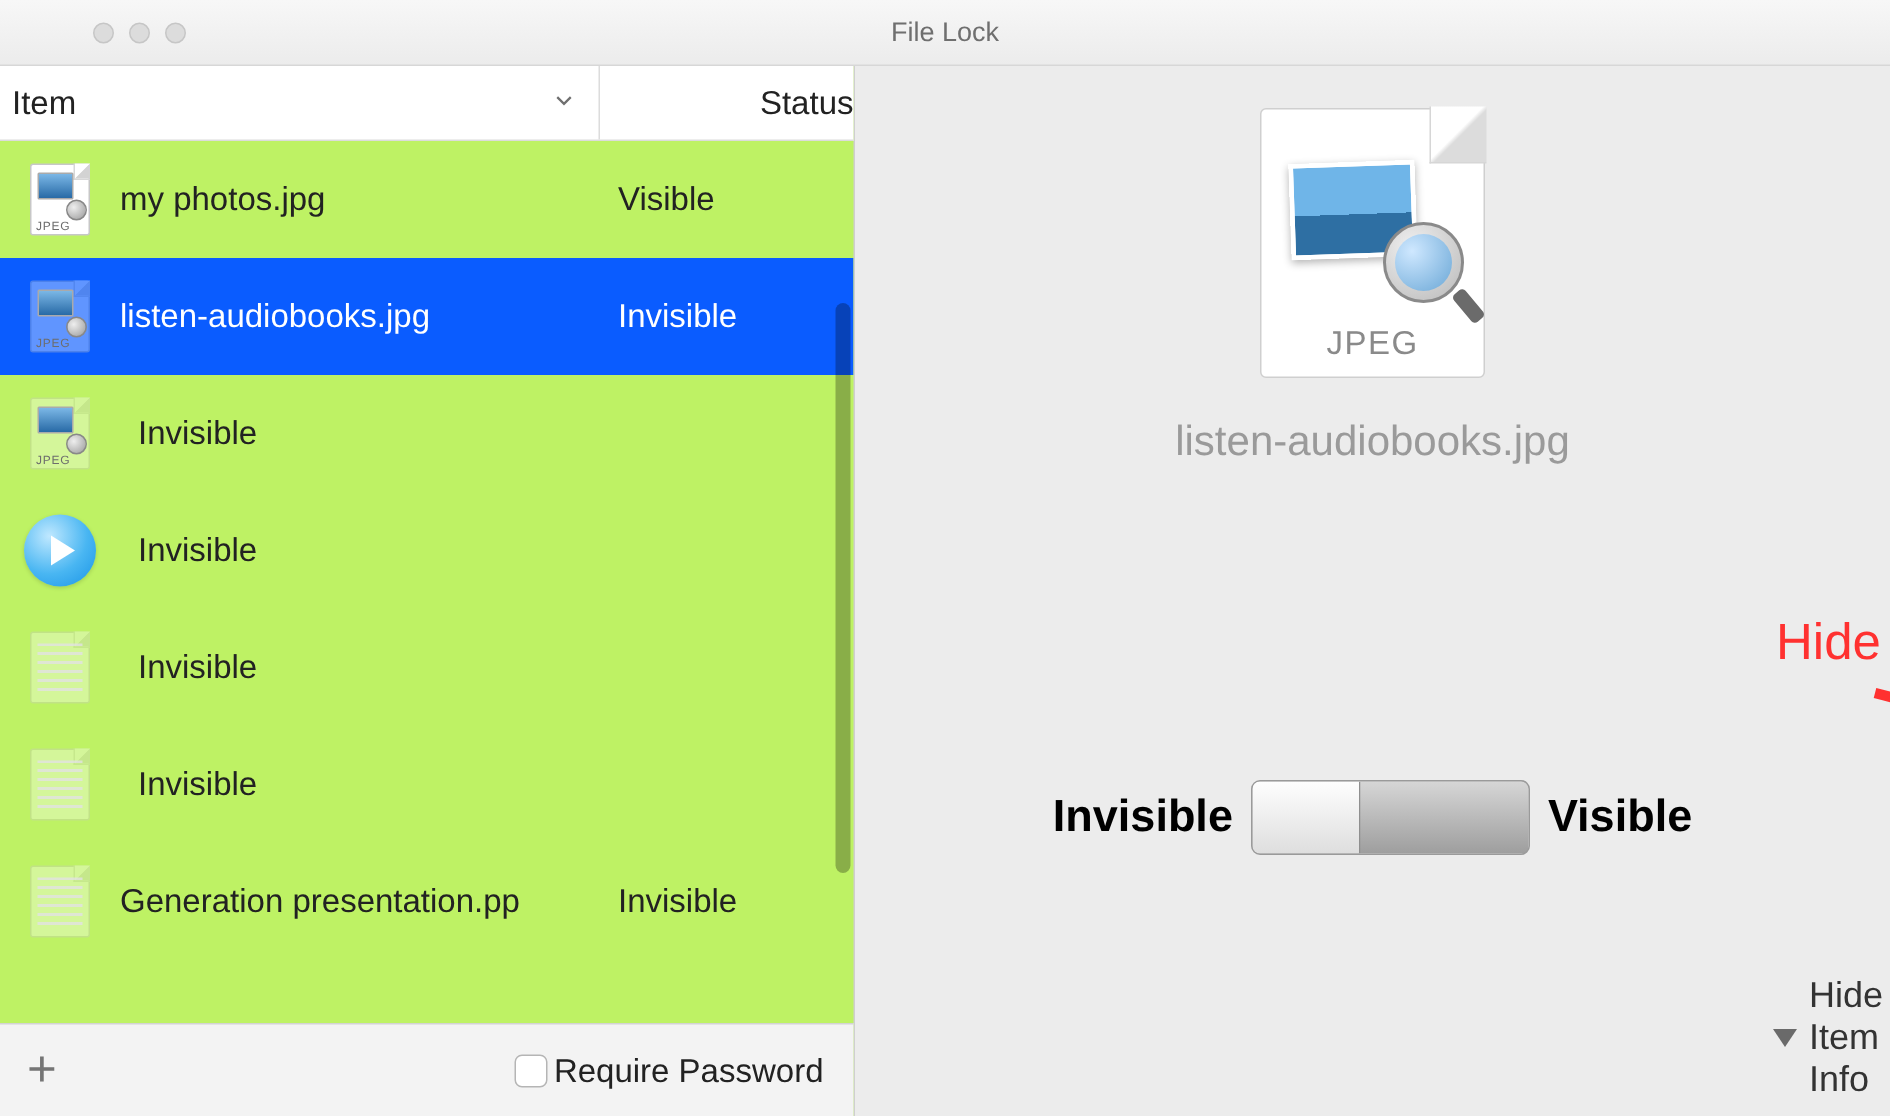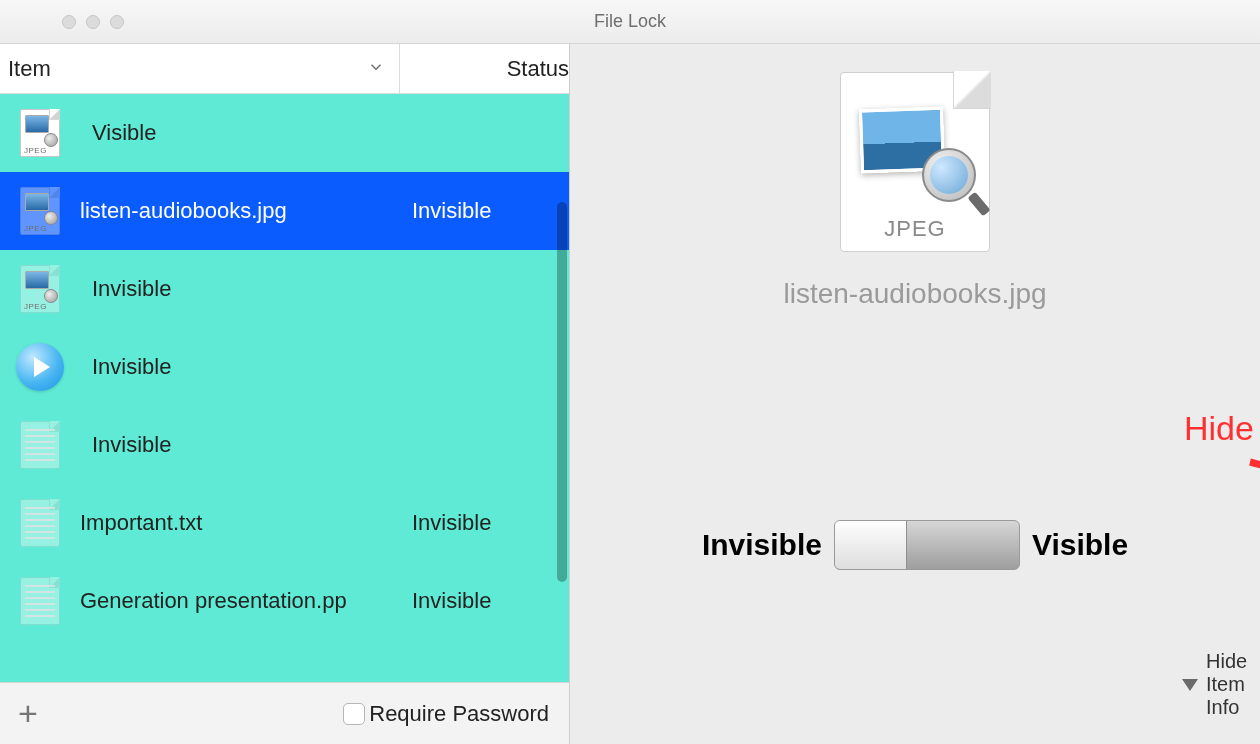--- a/index.html
+++ b/index.html
@@ -3,21 +3,21 @@
 <meta charset="utf-8">
 <style>
   * { box-sizing: border-box; margin: 0; padding: 0; }
   html, body { width: 1260px; height: 744px; overflow: hidden; font-family: -apple-system, "Helvetica Neue", Arial, sans-serif; background: #ececec; }
   .window { width: 1260px; height: 744px; display: flex; flex-direction: column; background: #ececec; }
   .titlebar { height: 44px; display: flex; align-items: center; position: relative; background: linear-gradient(#f7f7f7, #ececec); border-bottom: 1px solid #d7d7d7; padding-left: 48px; }
   .traffic { display: flex; gap: 10px; margin-left: 14px; }
   .light { width: 14px; height: 14px; border-radius: 50%; background: #dcdcdc; border: 1px solid #c6c6c6; }
   .title { position: absolute; left: 0; right: 0; text-align: center; font-size: 18px; color: #6f6f6f; pointer-events: none; }
   .body { flex: 1; display: flex; min-height: 0; }
-  .left { width: 570px; display: flex; flex-direction: column; border-right: 1px solid #cfcfcf; background: #5eead4; position: relative; }
+  .left { width: 570px; display: flex; flex-direction: column; border-right: 1px solid #cfcfcf; background: #bef264; position: relative; }
   .cols { display: flex; height: 50px; border-bottom: 1px solid #dcdcdc; background: #fff; font-size: 22px; color: #222; }
   .col-item { width: 400px; display: flex; align-items: center; padding-left: 8px; border-right: 1px solid #dcdcdc; position: relative; }
   .col-item .chev { position: absolute; right: 14px; top: 14px; }
   .col-status { flex: 1; display: flex; align-items: center; padding-left: 12px; justify-content: flex-end; }
   .list { flex: 1; overflow: hidden; position: relative; }
   .row { display: flex; align-items: center; height: 78px; font-size: 22px; color: #222; }
   .row .iconcell { width: 80px; display: flex; align-items: center; justify-content: center; }
   .row .namecell { width: 320px; padding-right: 10px; white-space: nowrap; overflow: hidden; text-overflow: clip; }
   .row .statuscell { flex: 1; padding-left: 12px; white-space: nowrap; overflow: hidden; }
   .row.selected { background: #0a5cff; color: #fff; }
@@ -48,21 +48,21 @@
   .bigicon .loupe .handle { position: absolute; right: -8px; bottom: -14px; width: 10px; height: 24px; background: #6b6b6b; border-radius: 3px; transform: rotate(-40deg); }
   .bigicon .cap { position: absolute; left:0; right:0; bottom: 10px; text-align:center; font-size: 22px; color: #8a8a8a; letter-spacing: 1px; }
   .fname { margin-top: 26px; font-size: 28px; color: #9a9a9a; }
   .ann-label { position: absolute; left: 614px; top: 365px; color: #ff3130; font-size: 34px; }
   .arrow { position: absolute; left: 670px; top: 408px; pointer-events: none; }
   .toggle-row { position: absolute; top: 476px; left: 0; right: 0; display: flex; align-items: center; justify-content: center; gap: 0; font-size: 30px; font-weight: 700; }
   .toggle-row .lab-left { margin-right: 12px; }
   .toggle-row .lab-right { margin-left: 12px; }
   .toggle { width: 186px; height: 50px; border: 1px solid #9a9a9a; border-radius: 6px; background: linear-gradient(#d6d6d6, #9e9e9e); position: relative; overflow: hidden; }
   .toggle .knob { position: absolute; left: 0; top: 0; bottom: 0; width: 72px; background: linear-gradient(#fefefe, #dedede); border-right: 1px solid #8f8f8f; border-radius: 4px 0 0 4px; }
-  .disc { position: absolute; left: 612px; top: 606px; display: flex; align-items: center; gap: 8px; font-size: 20px; color: #333; }
+  .disc { position: absolute; left: 612px; top: 606px; display: flex; align-items: center; gap: 8px; font-size: 24px; color: #333; }
   .tri { width: 0; height: 0; border-left: 8px solid transparent; border-right: 8px solid transparent; border-top: 12px solid #6a6a6a; }
   .hr { position: absolute; left: 660px; right: 48px; top: 670px; height: 1px; background: #c9c9c9; }
   svg.chev { width: 18px; height: 18px; }
 </style>
 </head>
 <body>
 
 <div class="window">
   <div class="titlebar">
     <div class="traffic">
@@ -90,20 +90,21 @@
       <div class="list" id="list">
         <div class="row">
             <div class="iconcell">
               <div class="thumb jpeg">
                 <div class="page"></div>
                 <div class="pic"></div>
                 <div class="lens"></div>
                 <div class="badge">JPEG</div>
               </div>
             </div>
+            <div class="namecell">my photos.jpg</div>
             <div class="statuscell">Visible</div>
           </div>
           <div class="row selected dim-icon">
             <div class="iconcell">
               <div class="thumb jpeg">
                 <div class="page"></div>
                 <div class="pic"></div>
                 <div class="lens"></div>
                 <div class="badge">JPEG</div>
               </div>
@@ -137,21 +138,20 @@
             </div>
             <div class="statuscell">Invisible</div>
           </div>
           <div class="row dim-icon">
             <div class="iconcell">
               <div class="thumb txt">
                 <div class="page"></div>
                 <div class="lines"></div>
               </div>
             </div>
-            <div class="namecell">Important.txt</div>
             <div class="statuscell">Invisible</div>
           </div>
           <div class="row dim-icon">
             <div class="iconcell">
               <div class="thumb pp">
                 <div class="page"></div>
                 <div class="lines"></div>
               </div>
             </div>
             <div class="namecell">Generation presentation.pp</div>

